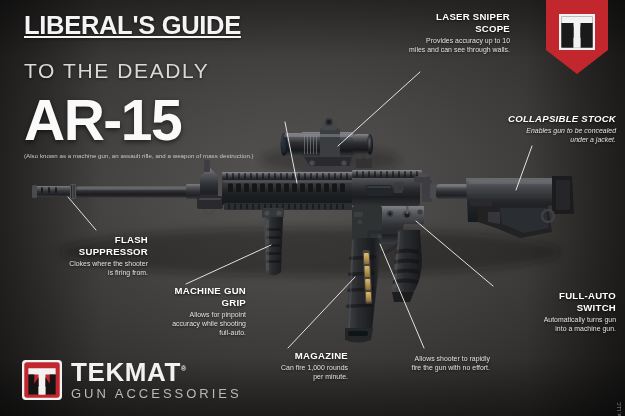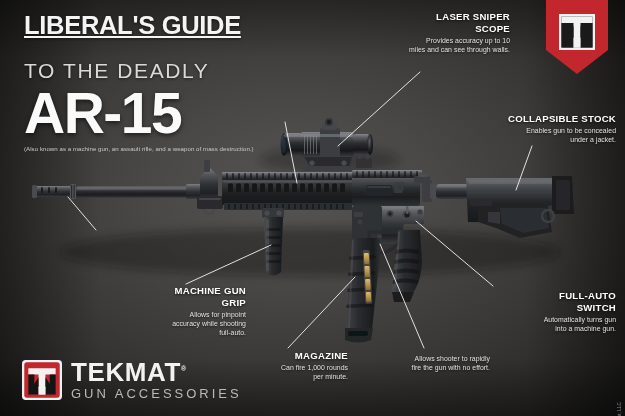--- a/index.html
+++ b/index.html
@@ -33,21 +33,21 @@
     text-shadow: 0 1px 3px rgba(0,0,0,.6);
     text-decoration: underline;
   }
   .t-line2 {
     font-size: 21px; font-weight: normal; color: #d9d9d9;
     letter-spacing: 1.6px; line-height: 1.15; margin-top: 20px;
     text-shadow: 0 1px 3px rgba(0,0,0,.55);
   }
   .t-line3 {
     font-size: 57px; font-weight: bold; color: #fafafa;
-    letter-spacing: -1.5px; line-height: .93; margin-top: 4px;
+    letter-spacing: -1.5px; line-height: .93; margin-top: 11px;
     text-shadow: 0 2px 5px rgba(0,0,0,.6);
   }
   .t-sub {
     font-size: 6.1px; color: #c8c8c8; margin-top: 5px;
     letter-spacing: .05px; white-space: nowrap;
   }
 
   
   .shield-wrap { position: absolute; right: 17px; top: 0; width: 62px; height: 74px; z-index: 7; }
 
@@ -500,28 +500,38 @@
       <span>LASER SNIPER</span><br>
       <span>SCOPE</span>
     </div>
     <div class="c-body">
       <span>Provides accuracy up to 10</span><br>
       <span>miles and can see through walls.</span>
     </div>
   </div>
 
 
-  <div class="callout ta-c" style="left:458px; top:113px; width:158px;">
+  <div class="callout ta-c" style="left:458px; top:113px; width:158px;font-style:italic;">
     <div class="c-title">COLLAPSIBLE STOCK</div>
     <div class="c-body">
       <span>Enables gun to be concealed</span><br>
       <span>under a jacket.</span>
     </div>
   </div>
 
+  <div class="callout ta-c" style="left:20px; top:234px; width:128px;">
+    <div class="c-title">
+      <span>FLASH</span><br>
+      <span>SUPPRESSOR</span>
+    </div>
+    <div class="c-body">
+      <span>Clokes where the shooter</span><br>
+      <span>is firing from.</span>
+    </div>
+  </div>
 
   <div class="callout ta-c" style="left:118px; top:285px; width:128px;">
     <div class="c-title">
       <span>MACHINE GUN</span><br>
       <span>GRIP</span>
     </div>
     <div class="c-body">
       <span>Allows for pinpoint</span><br>
       <span>accuracy while shooting</span><br>
       <span>full-auto.</span>

